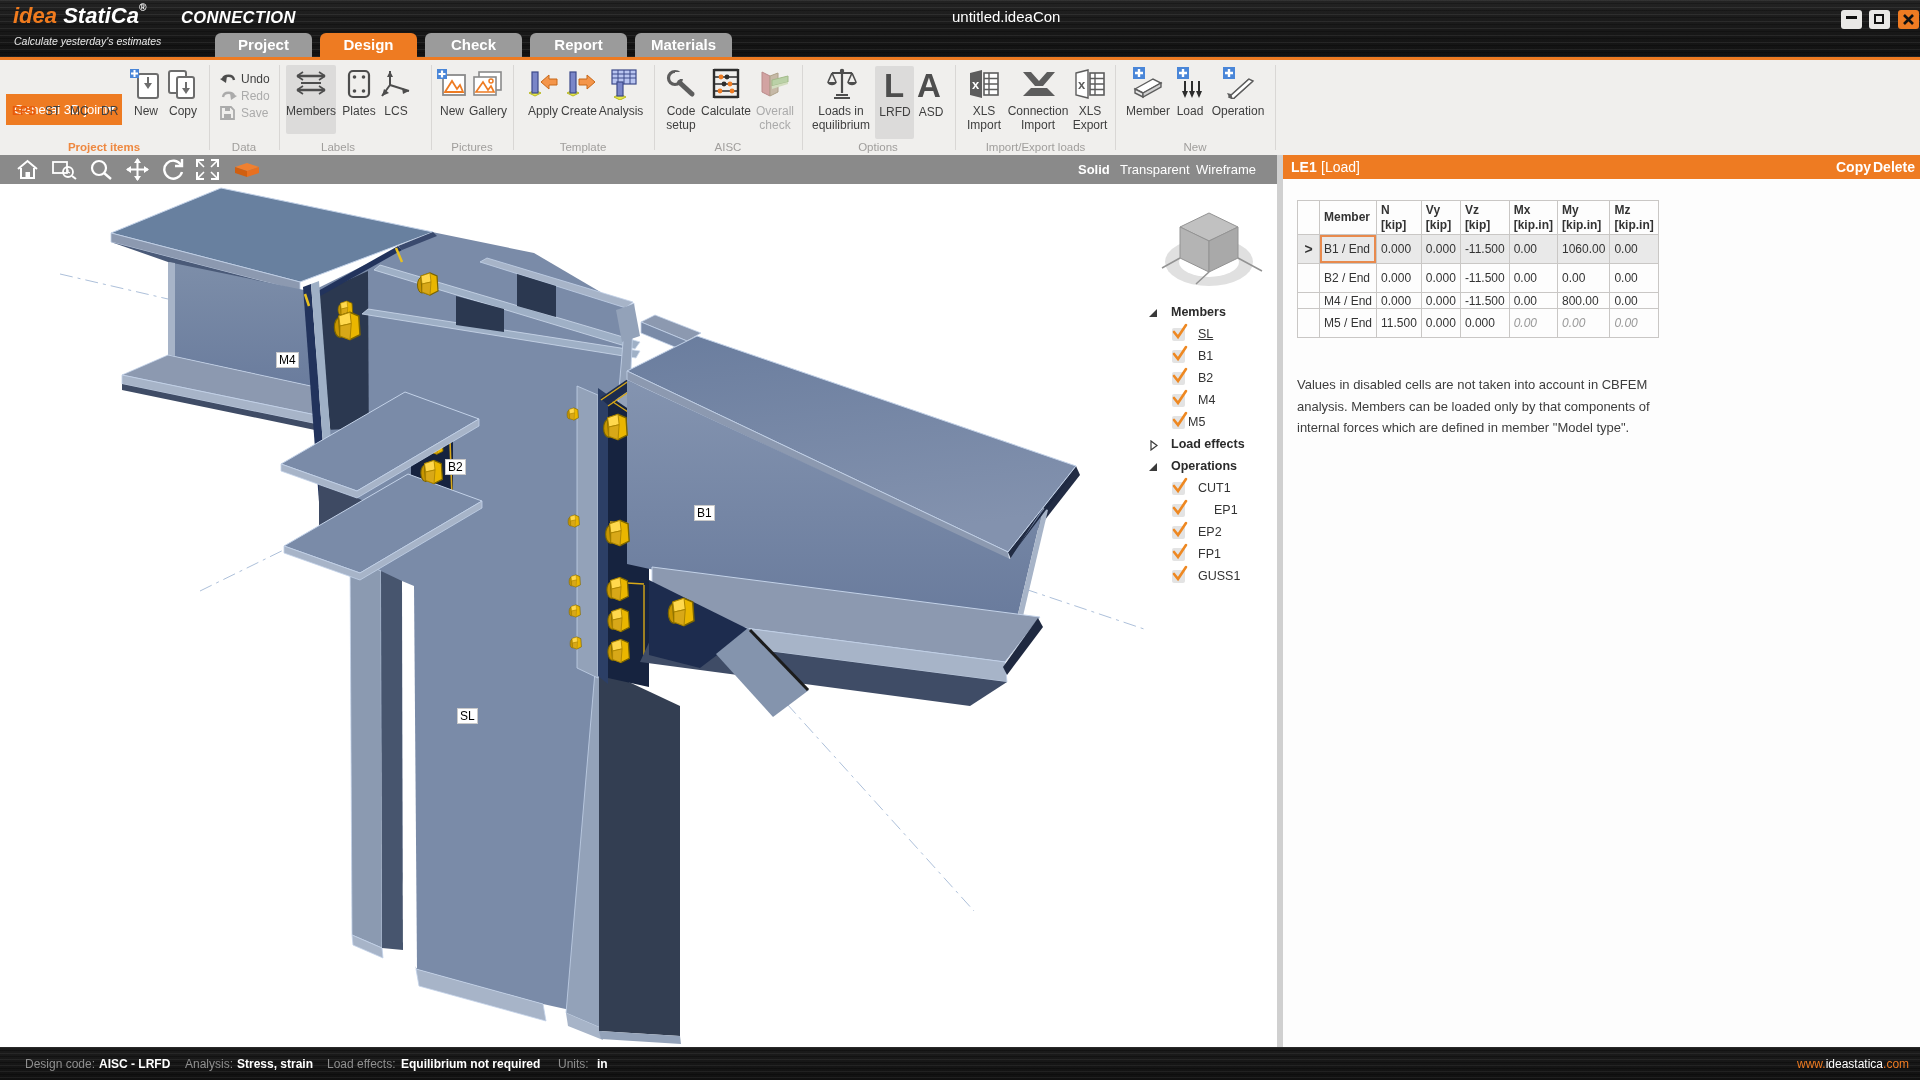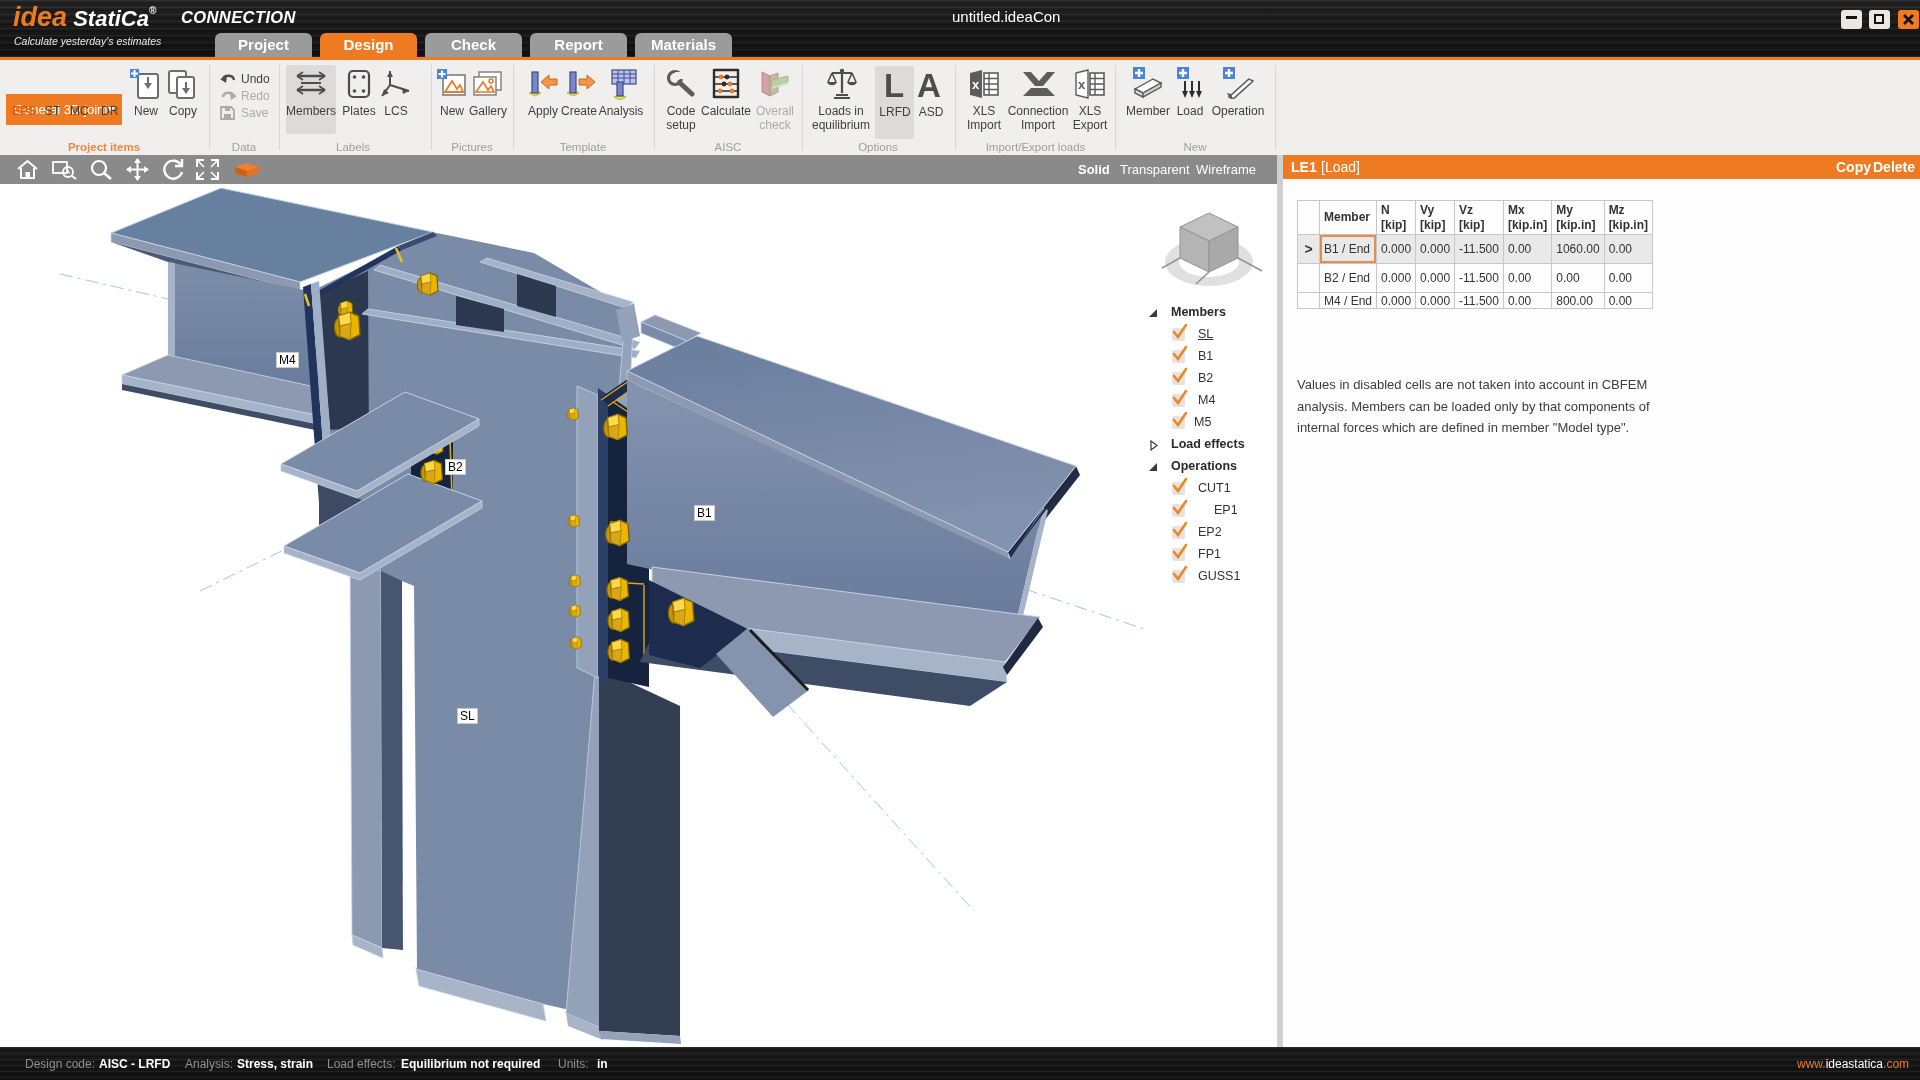--- a/index.html
+++ b/index.html
@@ -64,21 +64,21 @@
   font-size:12px; }
 .sgray { color:#8f8f8f; } .swhite { color:#fff; font-weight:bold; }
 #statusbar .abs { top:10px; }
 </style>
 </head>
 <body>
 <div id="root">
 
 <div id="titlebar">
   <div class="abs" id="logo" style="left:13px; top:2px; font-style:italic; font-weight:bold;">
-    <span style="font-size:27px; color:#f07b1e;">idea</span><span style="font-size:22px; color:#fff;">&nbsp;StatiCa</span><span style="font-size:10px; color:#fff; vertical-align:12px;">®</span>
+    <span style="font-size:22px; color:#f07b1e;">idea</span><span style="font-size:22px; color:#fff;">&nbsp;StatiCa</span><span style="font-size:10px; color:#fff; vertical-align:12px;">®</span>
   </div>
   <div class="abs" style="left:181px; top:8px; color:#fff; font-size:16.5px; font-weight:bold; font-style:italic; letter-spacing:0.4px;">CONNECTION</div>
   <div class="abs" style="left:14px; top:35px; color:#e8e8e8; font-size:10.5px; font-style:italic;">Calculate yesterday's estimates</div>
   <div class="abs" style="left:952px; top:8px; color:#fff; font-size:15px;">untitled.ideaCon</div>
   <div class="abs" style="left:1841px; top:10px; width:21px; height:19px; background:#e9e8e6; border-radius:3px;"></div>
   <div class="abs" style="left:1846px; top:16px; width:11px; height:3px; background:#111;"></div>
   <div class="abs" style="left:1869px; top:10px; width:21px; height:19px; background:#e9e8e6; border-radius:3px;"></div>
   <div class="abs" style="left:1874px; top:14px; width:10px; height:10px; border:2px solid #111;"></div>
   <div class="abs" style="left:1898px; top:10px; width:21px; height:19px; background:#ee7b22; border-radius:3px;"></div>
   <svg class="abs" style="left:1902px; top:13px;" width="13" height="13">
@@ -165,21 +165,21 @@
         <circle cx="17.5" cy="8" r="1.8" fill="#4d4d4d"></circle>
     <circle cx="8.5" cy="22" r="1.8" fill="#4d4d4d"></circle>
         <circle cx="17.5" cy="22" r="1.8" fill="#4d4d4d"></circle>
   </svg>
   <div class="btnlabel" style="left:341px; top:44px; width:36px;">Plates</div>
   <svg class="abs" style="left:381px; top:9px;" width="32" height="30">
     <path d="M9 16 L9 2 M9 16 L28 22 M9 16 L1 27" stroke="#4d4d4d" stroke-width="2" fill="none"></path>
     <path d="M9 2 L6 8 L12 8 Z M28 22 L21 19 L22 25 Z M1 27 L3 20 L8 24 Z" fill="#4d4d4d"></path>
   </svg>
   <div class="btnlabel" style="left:381px; top:44px; width:30px;">LCS</div>
-  <div class="glabel" style="left:323px; width:60px;">Labels</div>
+  <div class="glabel" style="left:308px; width:60px;">Labels</div>
 
   <svg class="abs" style="left:437px; top:9px;" width="30" height="30">
     <rect x="6" y="6" width="22" height="20" fill="#fff" stroke="#8a8a8a" stroke-width="1.8"></rect>
     <path d="M8 23 L15 12 L20 20 L23 16 L26 23 Z" fill="none" stroke="#ee7b22" stroke-width="1.8"></path>
     <rect x="0" y="0" width="10" height="10" fill="#4a86d8"></rect>
         <path d="M5 1.5 V8.5 M1.5 5 H8.5" stroke="#fff" stroke-width="2.2"></path>
   </svg>
   <div class="btnlabel" style="left:436px; top:44px; width:32px;">New</div>
   <svg class="abs" style="left:471px; top:9px;" width="32" height="30">
     <rect x="8" y="3" width="22" height="18" fill="#fff" stroke="#8a8a8a" stroke-width="1.6"></rect>
@@ -481,21 +481,21 @@
     <div class="titem thead" style="left:31px; top:10px;">Members</div>
     <div class="cb" style="left:32px; top:33px;"></div>
     <div class="titem" style="left:58px; top:32px; text-decoration:underline;">SL</div>
     <div class="cb" style="left:32px; top:55px;"></div>
     <div class="titem" style="left:58px; top:54px;">B1</div>
     <div class="cb" style="left:32px; top:77px;"></div>
     <div class="titem" style="left:58px; top:76px;">B2</div>
     <div class="cb" style="left:32px; top:99px;"></div>
     <div class="titem" style="left:58px; top:98px;">M4</div>
     <div class="cb" style="left:32px; top:121px;"></div>
-    <div class="titem" style="left:54px; top:120px;">M5</div>
+    <div class="titem" style="left:48px; top:120px;">M5</div>
     <svg class="abs" style="left:10px; top:145px;" width="8" height="11">
           <path d="M1 1 L7 5.5 L1 10 Z" fill="none" stroke="#3a3a3a" stroke-width="1.2"></path>
         </svg>
     <div class="titem thead" style="left:31px; top:142px;">Load effects</div>
     <svg class="abs" style="left:8px; top:167px;" width="11" height="11">
           <path d="M9 1 L9 9 L1 9 Z" fill="#3a3a3a"></path>
         </svg>
     <div class="titem thead" style="left:31px; top:164px;">Operations</div>
     <div class="cb" style="left:32px; top:187px;"></div>
     <div class="titem" style="left:58px; top:186px;">CUT1</div>
@@ -568,20 +568,30 @@
     <tr style="height:16px;">
       <td></td>
             <td>M4 / End</td>
       <td>0.000</td>
             <td>0.000</td>
             <td>-11.500</td>
             <td>0.00</td>
             <td>800.00</td>
             <td>0.00</td>
     </tr>
+    <tr style="height:29px;">
+      <td></td>
+            <td>M5 / End</td>
+      <td>11.500</td>
+            <td>0.000</td>
+            <td>0.000</td>
+      <td style="font-style:italic; color:#999;">0.00</td>
+      <td style="font-style:italic; color:#999;">0.00</td>
+      <td style="font-style:italic; color:#999;">0.00</td>
+    </tr>
   </tbody>
       </table>
   <div id="rtext">Values in disabled cells are not taken into account in CBFEM<br>analysis. Members can be loaded only by that components of<br>internal forces which are defined in member "Model type".</div>
 </div>
 
 <div id="statusbar">
   <div class="abs sgray" style="left:25px;">Design code:</div>
   <div class="abs swhite" style="left:99px;">AISC - LRFD</div>
   <div class="abs sgray" style="left:185px;">Analysis:</div>
   <div class="abs swhite" style="left:237px;text-align:right;">Stress, strain</div>

